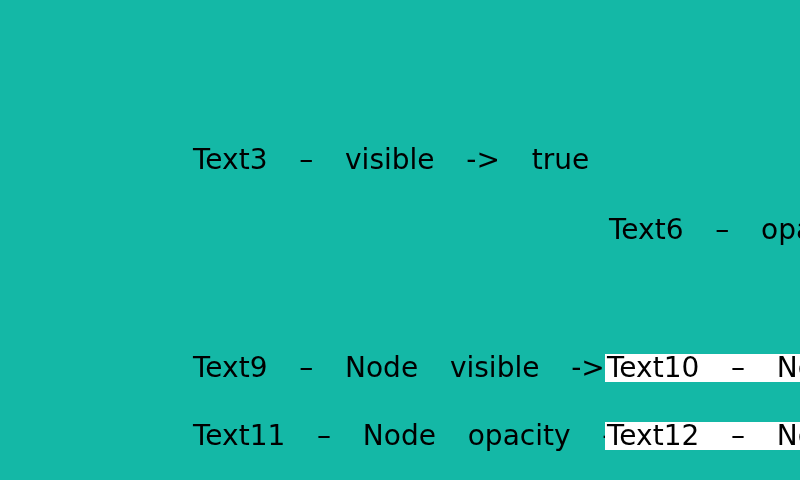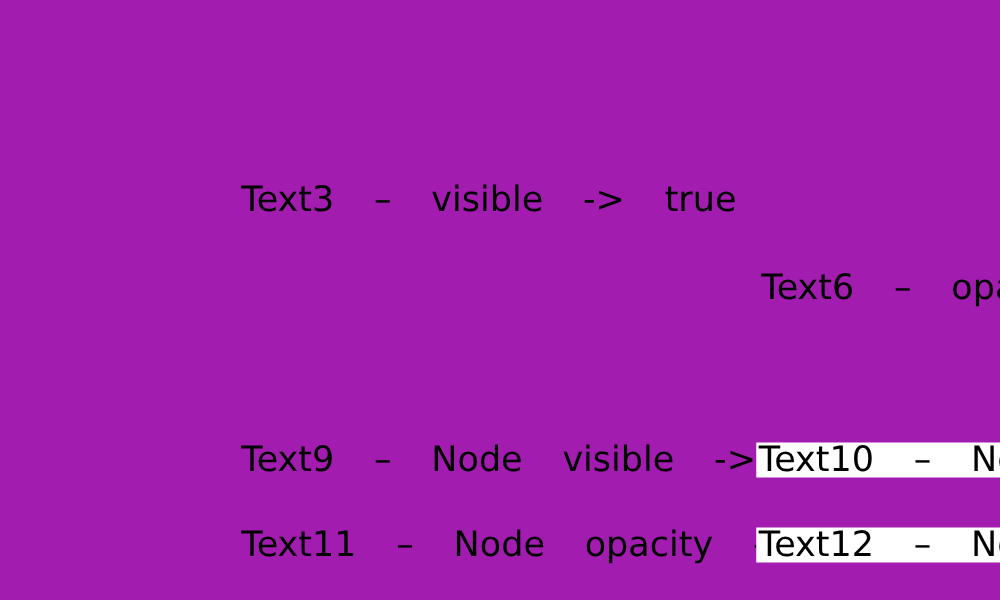--- a/index.html
+++ b/index.html
@@ -4,21 +4,21 @@
 <style>
   html, body {
     margin: 0;
     padding: 0;
     background: #ffffff;
   }
   #canvas {
     position: relative;
     width: 800px;
     height: 480px;
-    background: #a21caf;
+    background: #14b8a6;
     overflow: hidden;
     font-family: "DejaVu Sans", sans-serif;
   }
   .text-run {
     position: absolute;
     white-space: pre;
     color: #000000;
     font-size: 28px;
     line-height: 1;
     letter-spacing: 0px;

